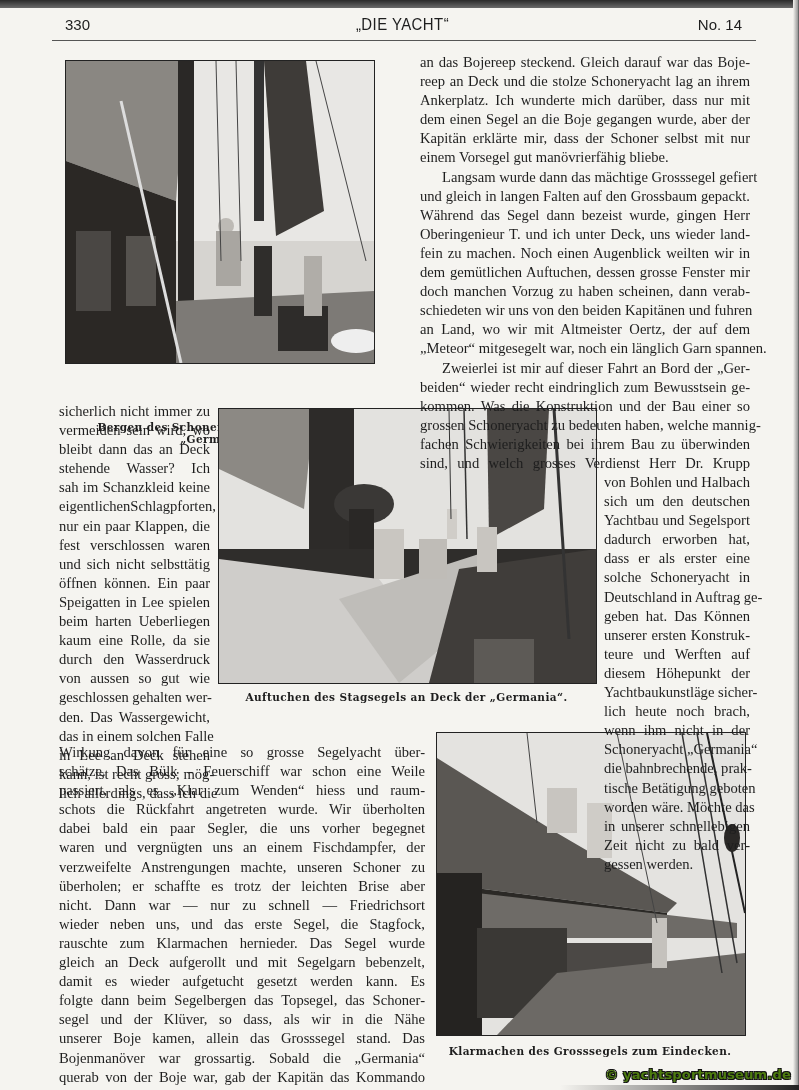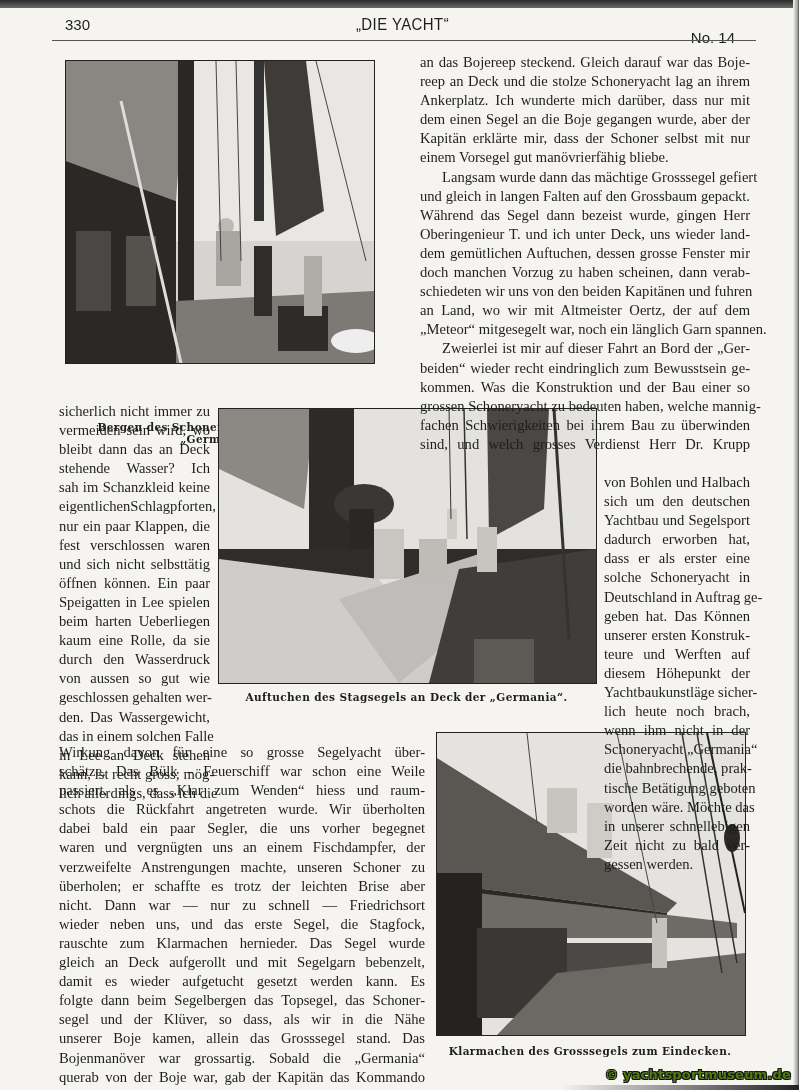--- a/index.html
+++ b/index.html
@@ -12,21 +12,21 @@
   .topband { position:absolute; left:0; top:0; width:799px; height:8px;
     background:linear-gradient(#2a2a2a,#6a6a6a); }
   .rightedge { position:absolute; right:0; top:0; width:6px; height:1090px;
     background:linear-gradient(90deg,#f5f4f0,#9a9a9a 80%,#444); }
   .botband { position:absolute; left:560px; bottom:0; width:239px; height:5px;
     background:linear-gradient(90deg,rgba(0,0,0,0),#222); }
 
   .header { position:absolute; left:55px; top:10px; width:695px; height:28px; }
   .pagenum { position:absolute; left:10px; top:6px; font-size:15px; font-family:"Liberation Sans Narrow","Liberation Sans",sans-serif; }
   .magtitle { position:absolute; left:0; right:0; top:5px; text-align:center; font-size:17px; letter-spacing:0.5px; font-family:"Liberation Sans",sans-serif; transform:scaleX(0.88); }
-  .issue { position:absolute; right:15px; top:6px; font-size:15px; font-family:"Liberation Sans",sans-serif;margin-top:13px; }
+  .issue { position:absolute; right:8px; top:6px; font-size:15px; font-family:"Liberation Sans",sans-serif; }
   .hrule { position:absolute; left:52px; top:40px; width:704px; height:1px; background:#555; }
 
   .photo { position:absolute; border:1px solid #222; overflow:hidden; }
   .photo svg { width:100%; height:100%; display:block; }
   .caption { position:absolute; font-size:10.5px; font-weight:bold; text-align:center; letter-spacing:0.4px; font-family:"DejaVu Serif",serif; }
 
   .text { position:absolute; font-size:14.6px; line-height:19.1px; text-align:justify; }
   .line { display:block; text-align:justify; text-align-last:justify; white-space:nowrap; }
   .line.last { text-align-last:left; }
 
@@ -124,20 +124,21 @@
   <span class="line">an das Bojereep steckend. Gleich darauf war das Boje-</span>
   <span class="line">reep an Deck und die stolze Schoneryacht lag an ihrem</span>
   <span class="line">Ankerplatz. Ich wunderte mich darüber, dass nur mit</span>
   <span class="line">dem einen Segel an die Boje gegangen wurde, aber der</span>
   <span class="line">Kapitän erklärte mir, dass der Schoner selbst mit nur</span>
   <span class="line last">einem Vorsegel gut manövrierfähig bliebe.</span>
   <span class="line" style="padding-left:22px;box-sizing:border-box;">Langsam wurde dann das mächtige Grosssegel gefiert</span>
   <span class="line">und gleich in langen Falten auf den Grossbaum gepackt.</span>
   <span class="line">Während das Segel dann bezeist wurde, gingen Herr</span>
   <span class="line">Oberingenieur T. und ich unter Deck, uns wieder land-</span>
+  <span class="line">fein zu machen. Noch einen Augenblick weilten wir in</span>
   <span class="line">dem gemütlichen Auftuchen, dessen grosse Fenster mir</span>
   <span class="line">doch manchen Vorzug zu haben scheinen, dann verab-</span>
   <span class="line">schiedeten wir uns von den beiden Kapitänen und fuhren</span>
   <span class="line">an Land, wo wir mit Altmeister Oertz, der auf dem</span>
   <span class="line last">„Meteor“ mitgesegelt war, noch ein länglich Garn spannen.</span>
   <span class="line" style="padding-left:22px;box-sizing:border-box;">Zweierlei ist mir auf dieser Fahrt an Bord der „Ger-</span>
   <span class="line">beiden“ wieder recht eindringlich zum Bewusstsein ge-</span>
   <span class="line">kommen. Was die Konstruktion und der Bau einer so</span>
   <span class="line">grossen Schoneryacht zu bedeuten haben, welche mannig-</span>
   <span class="line">fachen Schwierigkeiten bei ihrem Bau zu überwinden</span>

